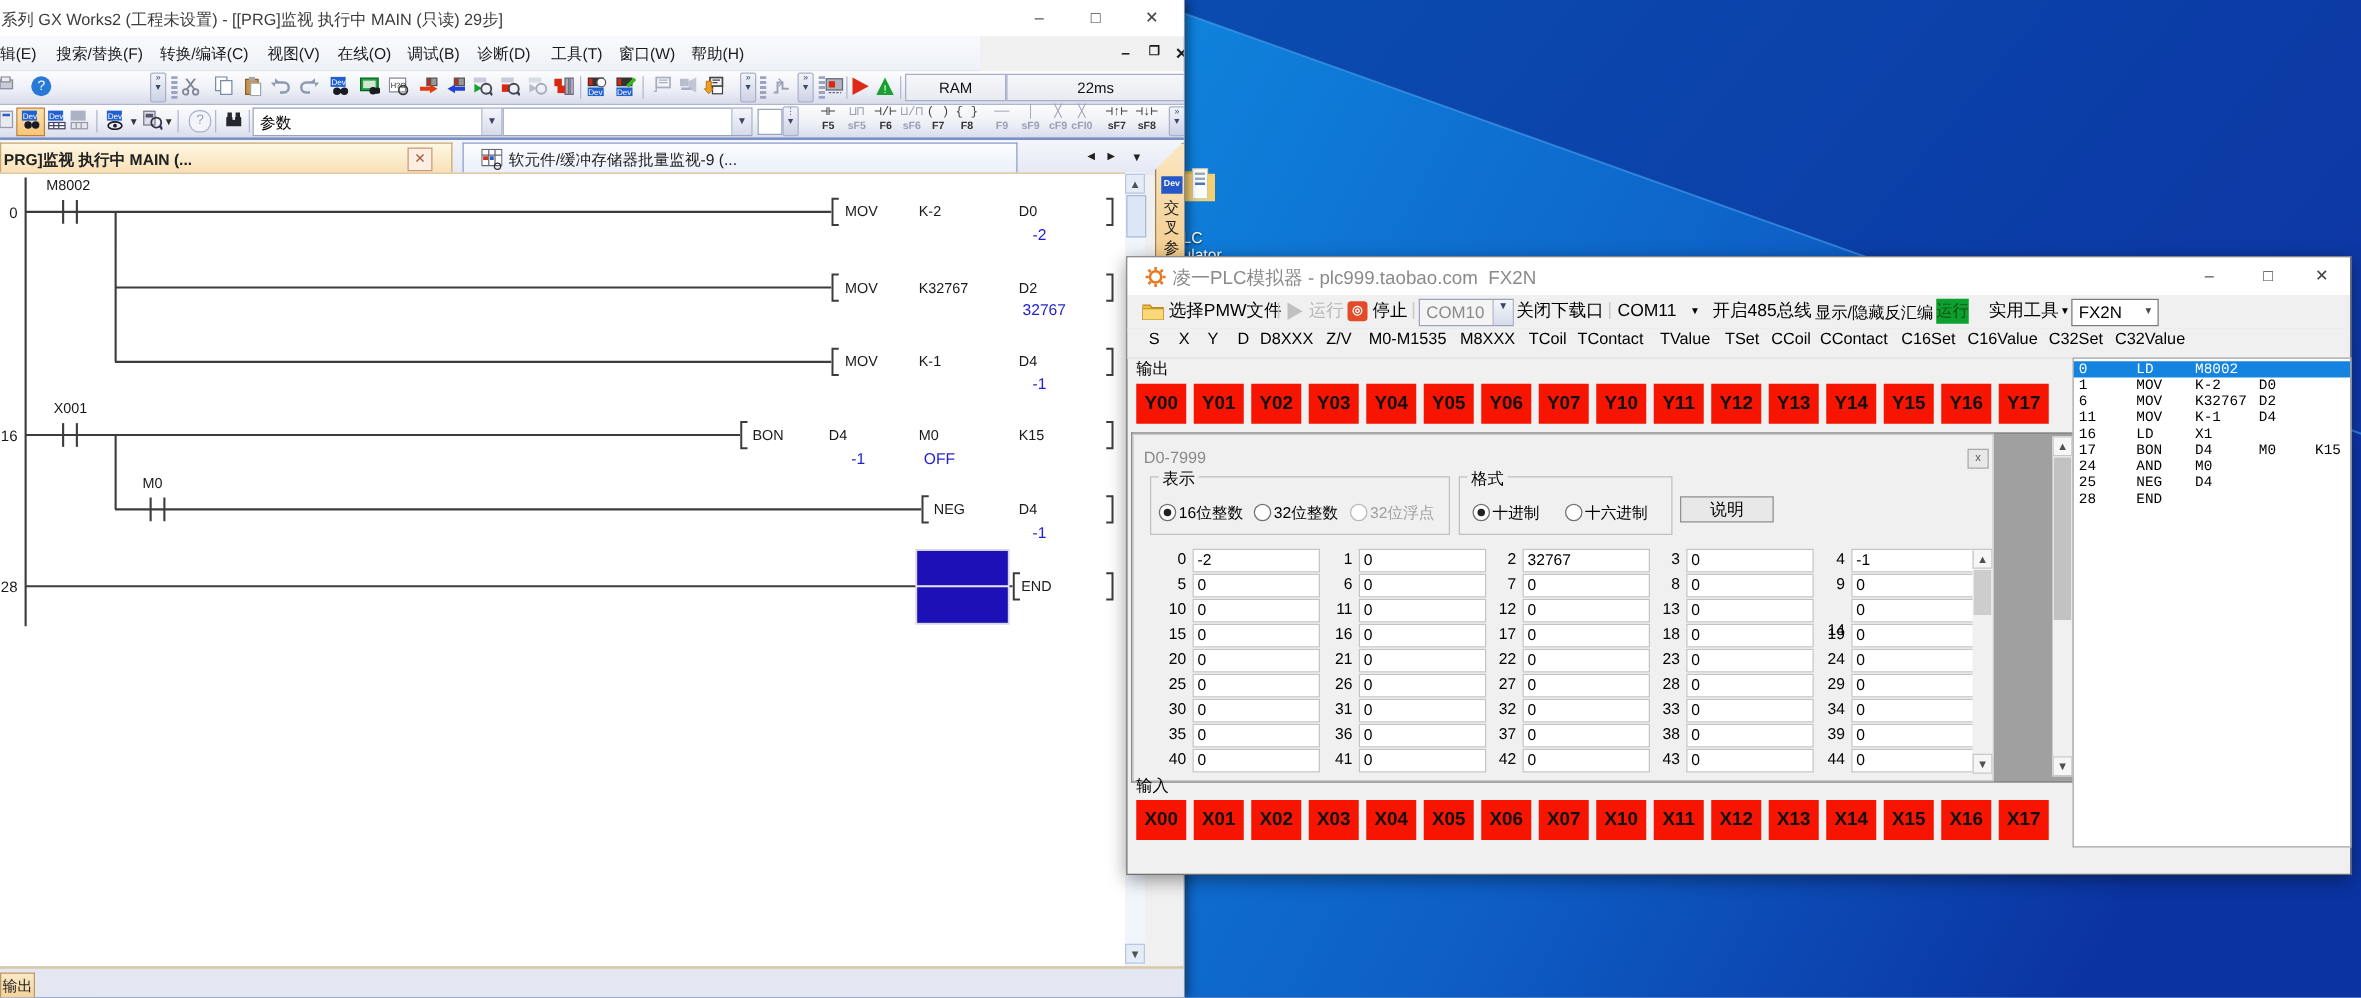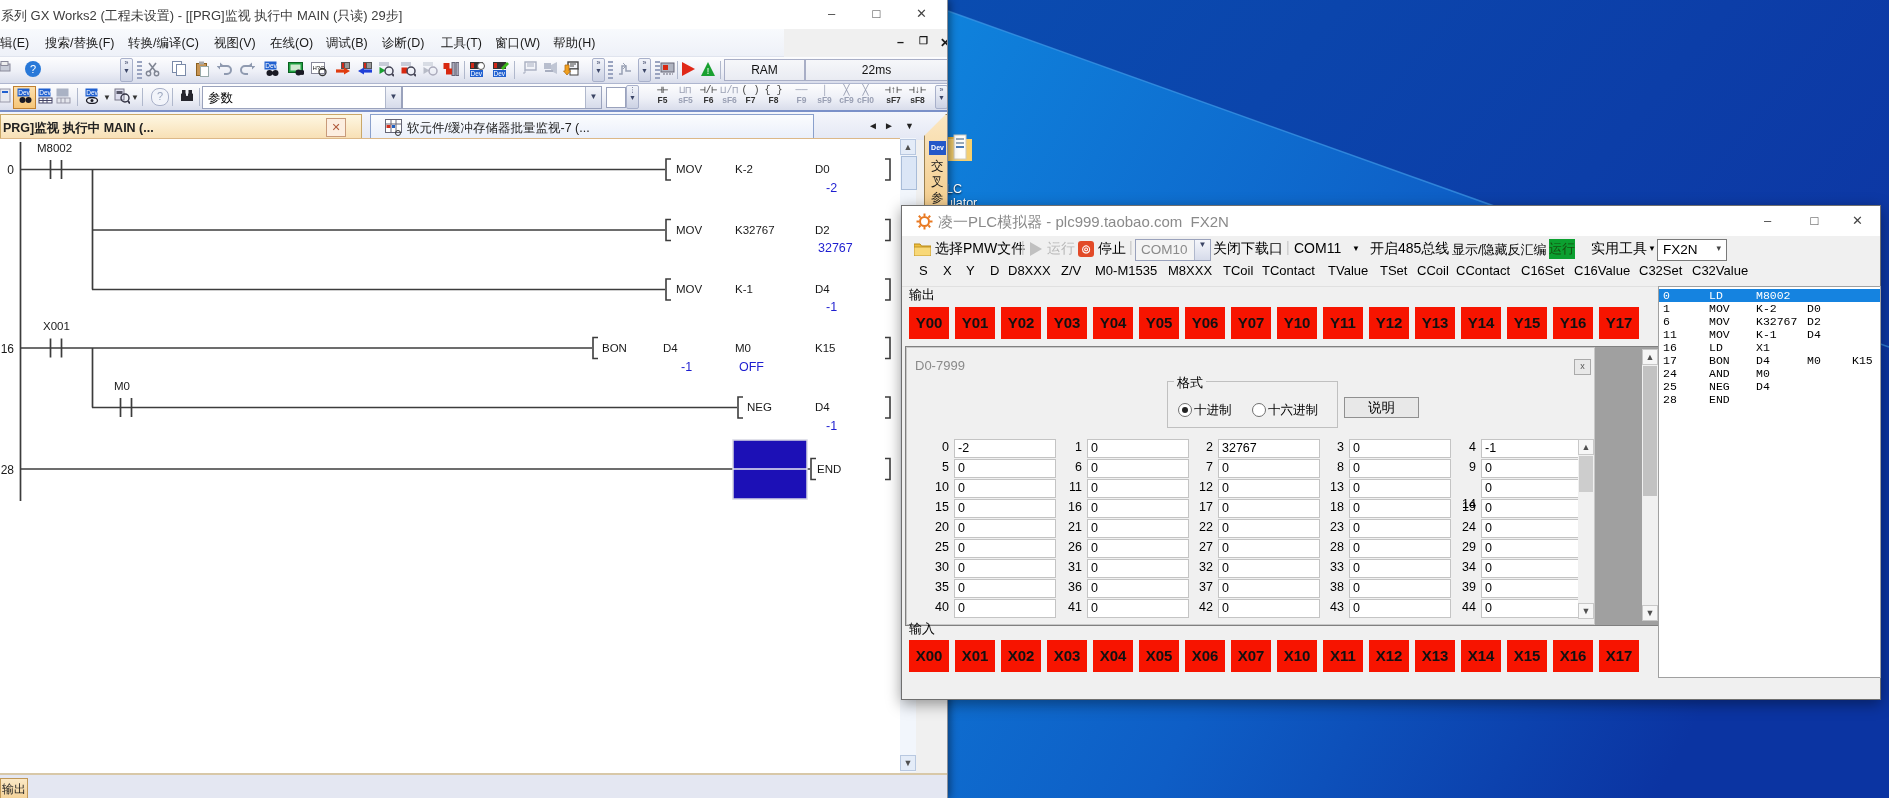--- a/index.html
+++ b/index.html
@@ -378,21 +378,21 @@
   <div class="gxtab" style="left:370px;width:442px;background:linear-gradient(#fbfcfe,#e8eefa);border:1px solid #8aa0cc;border-bottom:none;">
     <svg style="position:absolute;left:14px;top:4px;" width="17" height="17" viewBox="0 0 17 17">
             <rect x="0.5" y="0.5" width="16" height="13" fill="#fff" stroke="#667"></rect>
             <line x1="0.5" y1="5" x2="16.5" y2="5" stroke="#667"></line>
             <line x1="6" y1="0.5" x2="6" y2="13.5" stroke="#667"></line>
             <line x1="11" y1="0.5" x2="11" y2="13.5" stroke="#667"></line>
             <rect x="1.5" y="6" width="4" height="3" fill="#d03020"></rect>
             <rect x="7" y="6" width="3" height="3" fill="#2060c0"></rect>
             <circle cx="13" cy="14" r="2.5" fill="none" stroke="#333"></circle>
           </svg>
-    <span style="position:absolute;left:36px;top:5px;color:#222;">软元件/缓冲存储器批量监视-7 (...</span>
+    <span style="position:absolute;left:36px;top:5px;color:#222;">软元件/缓冲存储器批量监视-9 (...</span>
   </div>
   <span style="position:absolute;left:868px;top:8px;font-size:10px;color:#222;">◄</span>
   <span style="position:absolute;left:884px;top:8px;font-size:10px;color:#222;">►</span>
   <span style="position:absolute;left:905px;top:9px;font-size:9px;color:#222;">▼</span>
  </div>
 
  <div id="ladder">
  <svg width="900" height="634" font-family="Liberation Sans, sans-serif">
   <g stroke="#3c3c3c" stroke-width="1.7" fill="none">
    <line x1="20.5" y1="3" x2="20.5" y2="362"></line>
@@ -574,20 +574,29 @@
         <div class="ybtn" style="left:513px;top:101px;">Y13</div>
         <div class="ybtn" style="left:559px;top:101px;">Y14</div>
         <div class="ybtn" style="left:605px;top:101px;">Y15</div>
         <div class="ybtn" style="left:651px;top:101px;">Y16</div>
         <div class="ybtn" style="left:697px;top:101px;">Y17</div>
       </div>
  <div id="sim-client">
    <div id="dpanel">
      <div style="position:absolute;left:8px;top:10px;font-size:13px;color:#8a8a8a;">D0-7999</div>
      <div style="position:absolute;left:667px;top:11px;width:15px;height:14px;background:#e8e8e8;border:1px solid #aaa;font-size:9px;color:#555;text-align:center;line-height:13px;">x</div>
+     <div class="gbx" style="left:13px;top:33px;width:238px;height:45px;">
+       <div class="cap">表示</div>
+       <div class="radio on" style="left:6px;top:21px;"></div>
+            <div class="rlbl" style="left:22px;top:20px;">16位整数</div>
+       <div class="radio" style="left:82px;top:21px;"></div>
+            <div class="rlbl" style="left:98px;top:20px;">32位整数</div>
+       <div class="radio dis" style="left:159px;top:21px;"></div>
+            <div class="rlbl" style="left:175px;top:20px;color:#a0a0a0;">32位浮点</div>
+     </div>
      <div class="gbx" style="left:260px;top:33px;width:169px;height:45px;">
        <div class="cap">格式</div>
        <div class="radio on" style="left:10px;top:21px;"></div>
             <div class="rlbl" style="left:26px;top:20px;">十进制</div>
        <div class="radio" style="left:84px;top:21px;"></div>
             <div class="rlbl" style="left:100px;top:20px;">十六进制</div>
      </div>
      <div style="position:absolute;left:437px;top:49px;width:73px;height:19px;background:#e8e8e8;border:1px solid #909090;font-size:13.5px;text-align:center;line-height:19px;">说明</div>
      <div id="dgrid">
             <div class="clab" style="left:8px;top:91px;width:34px;">0</div>

